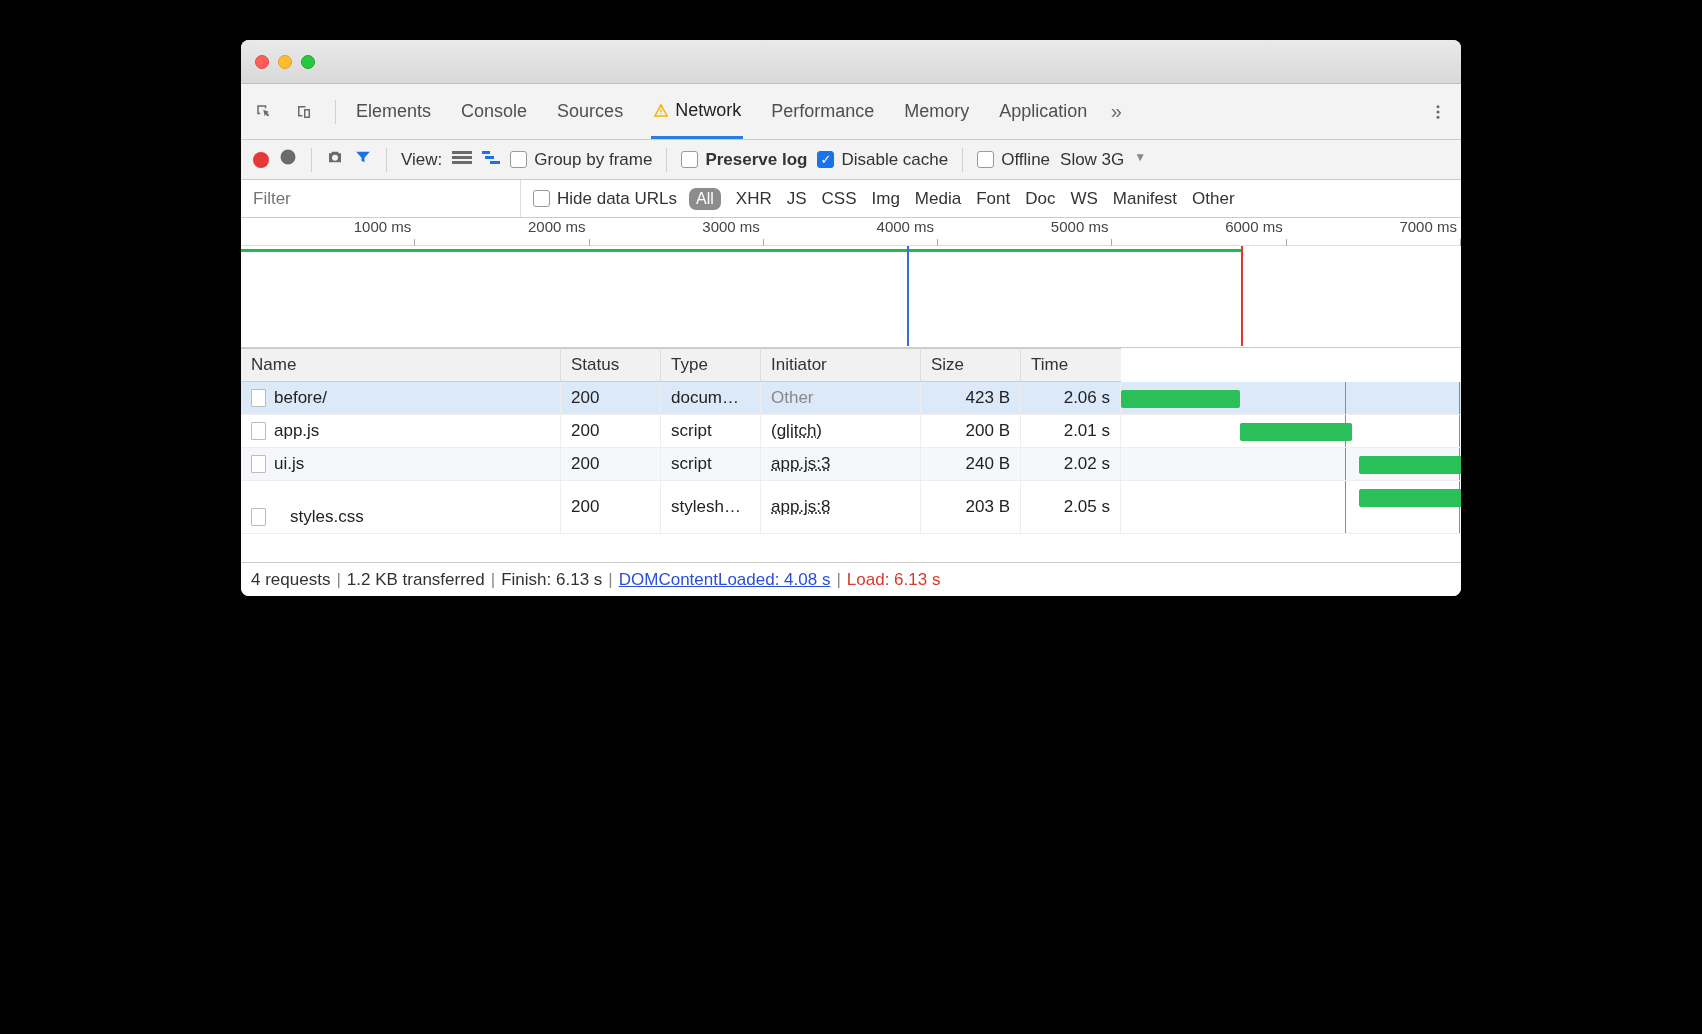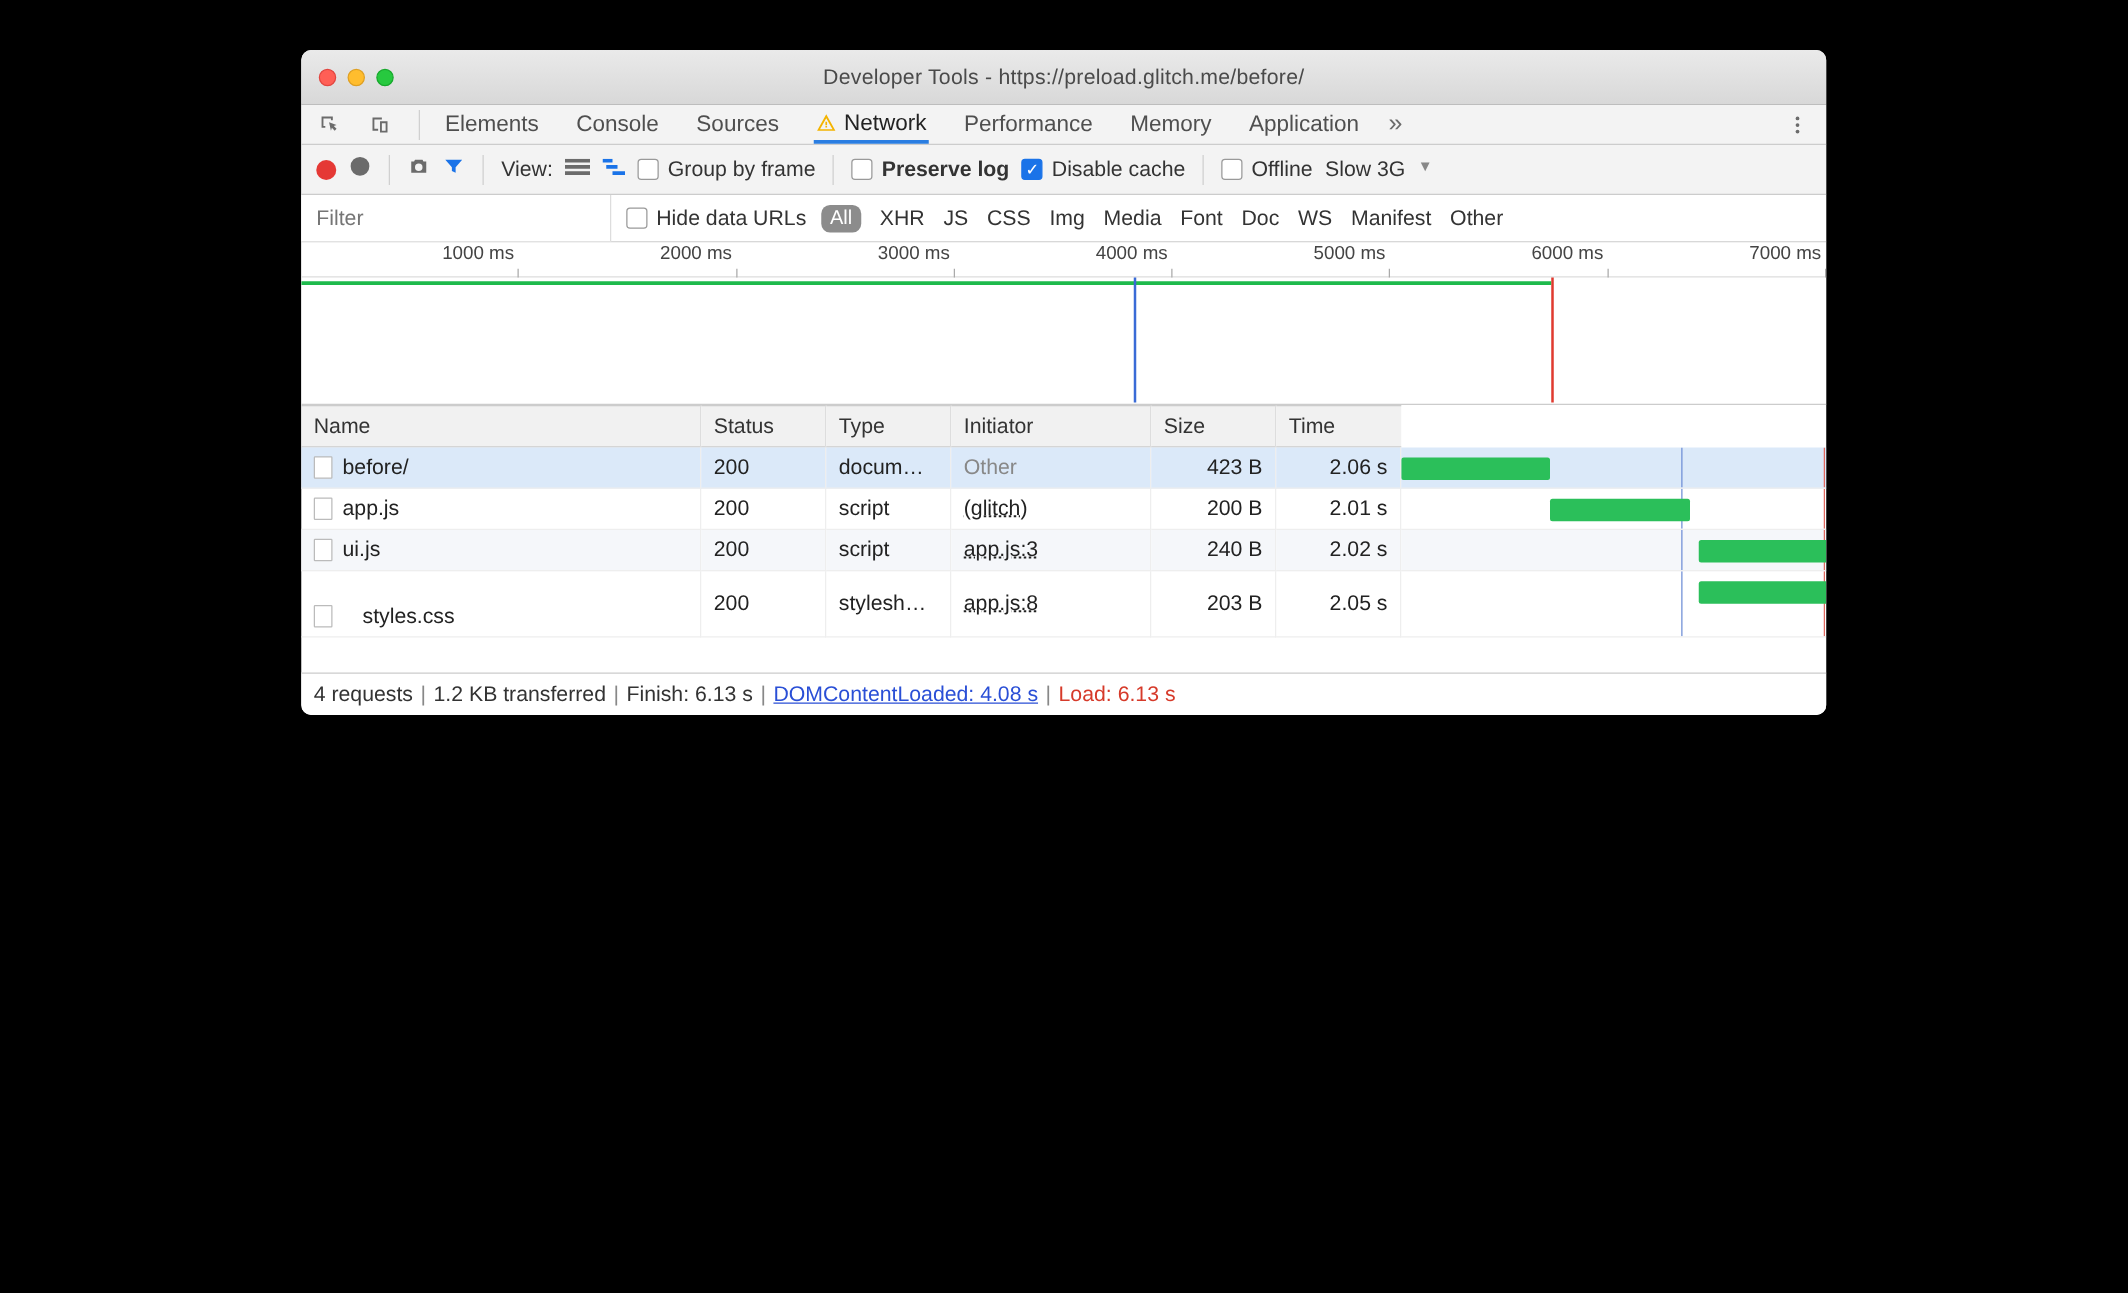--- a/index.html
+++ b/index.html
@@ -30,21 +30,21 @@
   padding: 0 14px;
 }
 .traffic { display: flex; gap: 9px; align-items: center; }
 .tldot { width: 14px; height: 14px; border-radius: 50%; }
 .tldot.red { background: #ff5f56; border: 1px solid #e24640; }
 .tldot.yellow { background: #ffbd2e; border: 1px solid #dfa023; }
 .tldot.green { background: #27c93f; border: 1px solid #17a92c; }
 .title { flex: 1; text-align: center; font-size: 17px; color: #4a4a4a; font-weight: 400; letter-spacing: 0.2px; }
 .title-pad { width: 60px; }
 .tabsbar {
-  height: 32px;
+  height: 56px;
   background: #f3f3f3;
   border-bottom: 1px solid #ccc;
   display: flex;
   align-items: center;
   padding: 0 10px;
   gap: 14px;
   color: #4f4f4f;
 }
 .tabsbar .iconbtn { width: 26px; height: 26px; display: flex; align-items: center; justify-content: center; color: #6b6b6b; cursor: pointer; }
 .tabsbar .sep { width: 1px; height: 24px; background: #d0d0d0; margin: 0 4px; }
@@ -76,21 +76,21 @@
   height: 38px;
   border-bottom: 1px solid #ccc;
   background: #fff;
   display: flex;
   align-items: center;
   padding: 0 0 0 0;
   gap: 12px;
   color: #333; font-size: 17px;
 }
 .filterinput {
-  width: 248px;
+  width: 280px;
   height: 100%;
   border: none;
   border-right: 1px solid #ddd;
   padding: 0 12px;
   font-size: 17px;
   color: #a21caf;
   outline: none;
   background: #fff;
 }
 .pill {
@@ -197,21 +197,20 @@
 <body>
 
 <div class="window">
 
   <div class="titlebar">
     <div class="traffic">
       <div class="tldot red"></div>
       <div class="tldot yellow"></div>
       <div class="tldot green"></div>
     </div>
-    <div class="title">Developer Tools - https://preload.glitch.me/before/</div>
     <div class="title-pad"></div>
   </div>
 
   <div class="tabsbar">
     <div class="iconbtn">
       <svg class="icon-svg" viewBox="0 0 24 24">
           <path d="M3 3v12h4v-2H5V5h8v2h2V3H3zm8 6l8 3-3 1 3 3-2 2-3-3-1 3-2-9z"></path>
         </svg>
     </div>
     <div class="iconbtn">

